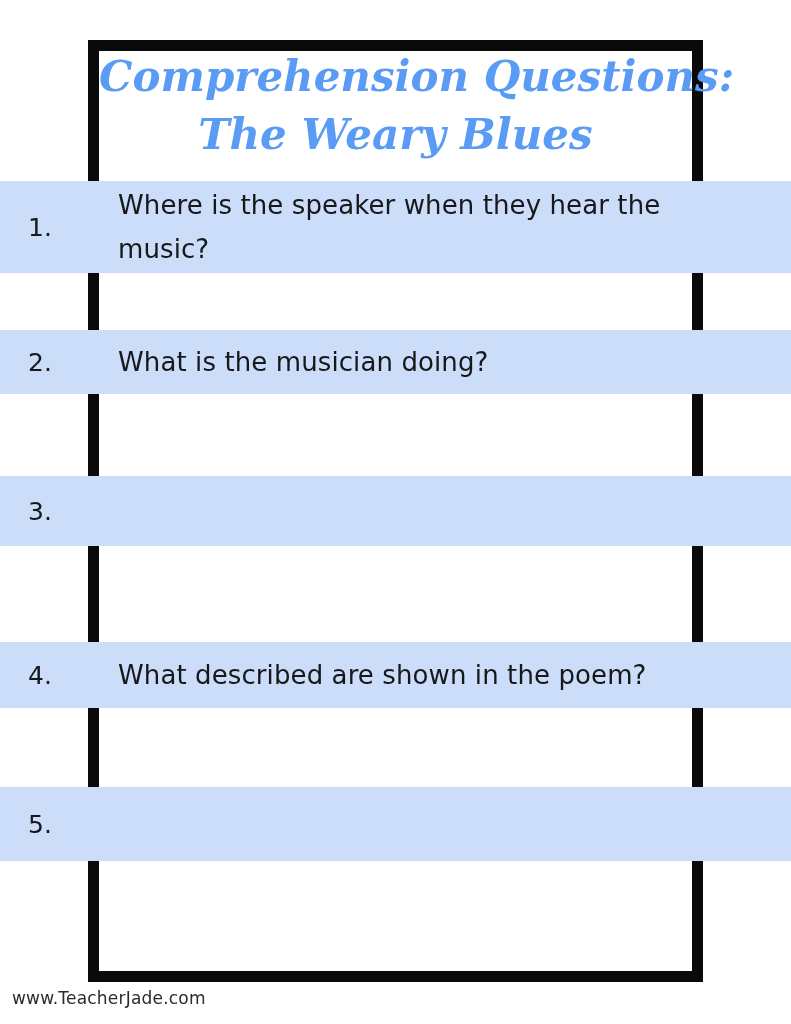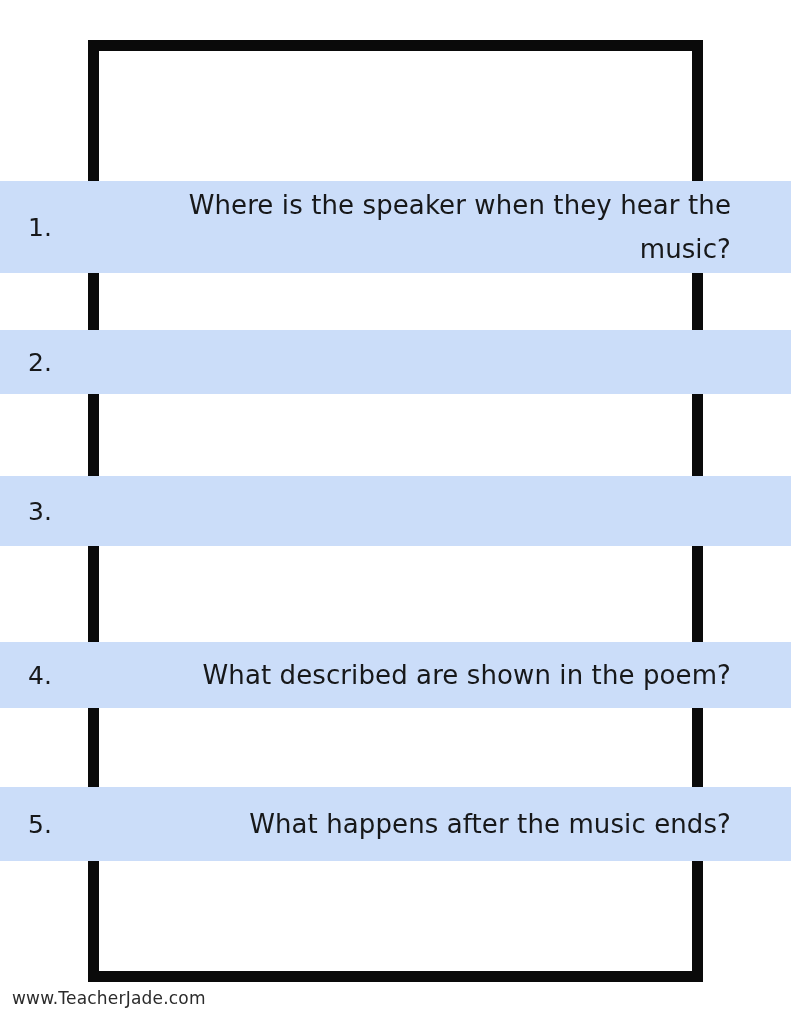--- a/index.html
+++ b/index.html
@@ -71,21 +71,21 @@
     transform: translateY(-50%);
     font-family: "DejaVu Sans", "Liberation Sans", sans-serif;
     font-size: 25px;
     color: #17181a;
     line-height: 1;
   }
   .q-text {
     width: 100%;
     padding: 0 60px 0 118px;
     box-sizing: border-box;
-    text-align: right;
+    text-align: left;
     font-family: "DejaVu Sans", "Liberation Sans", sans-serif;
     font-size: 26px;
     line-height: 44px;
     color: #17181a;
     letter-spacing: 0.1px;
   }
 
   
   #band-1 { top: 181px;  height: 92px; }
   #band-2 { top: 330px;  height: 64px; }
@@ -108,39 +108,43 @@
     padding-left: 12px;
   }
 </style>
 </head>
 <body>
 
 <div id="worksheet">
 
   <div id="page-frame"></div>
 
+  <div id="title-block">
+    <div class="title-line">Comprehension Questions:</div>
+    <div class="title-line">The Weary Blues</div>
+  </div>
 
   <div class="q-band" id="band-1">
     <span class="q-number">1.</span>
     <span class="q-text">Where is the speaker when they hear the music?</span>
   </div>
 
   <div class="q-band" id="band-2">
     <span class="q-number">2.</span>
+    <span class="q-text">What is the musician doing?</span>
   </div>
 
   <div class="q-band" id="band-3">
     <span class="q-number">3.</span>
   </div>
 
   <div class="q-band" id="band-4">
     <span class="q-number">4.</span>
     <span class="q-text">What described are shown in the poem?</span>
   </div>
 
   <div class="q-band" id="band-5">
     <span class="q-number">5.</span>
-    <span class="q-text">What happens after the music ends?</span>
   </div>
 
   <div id="footer">www.TeacherJade.com</div>
 
 </div>
 
 </body></html>

